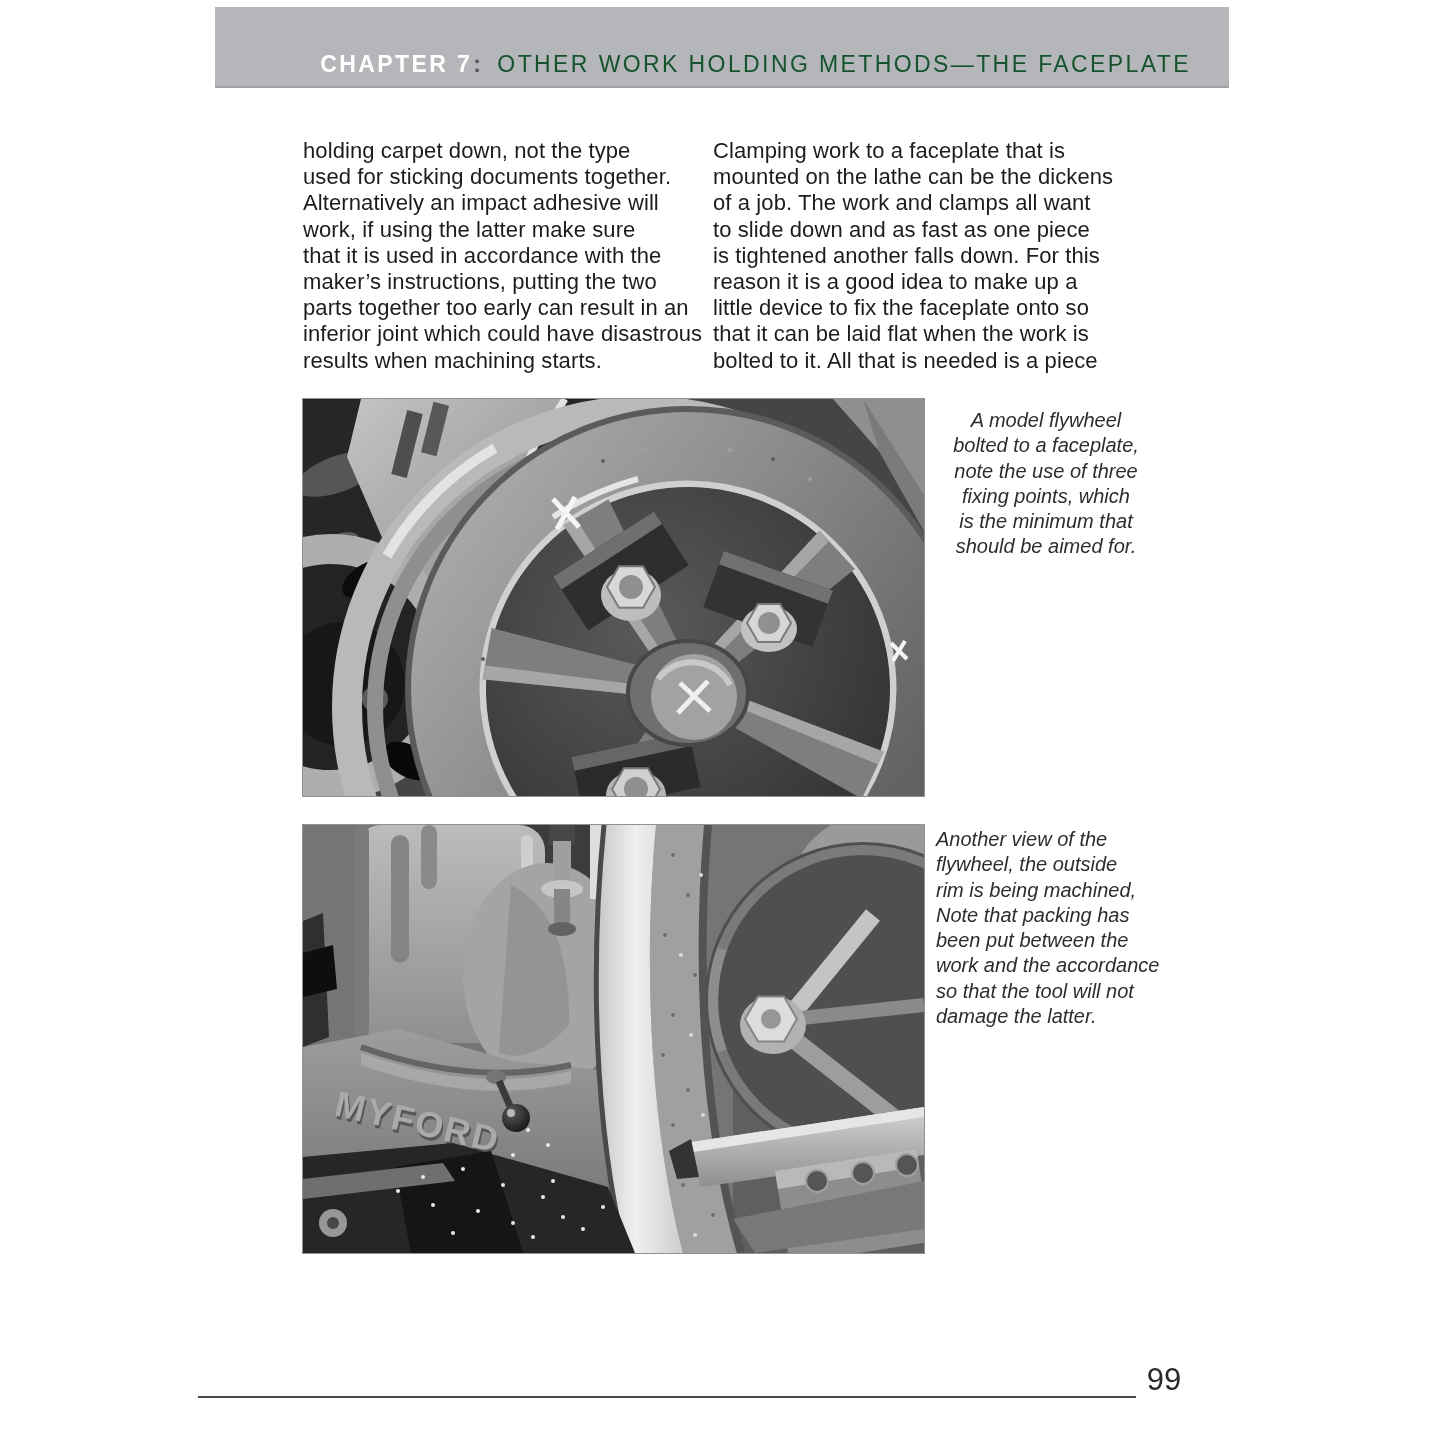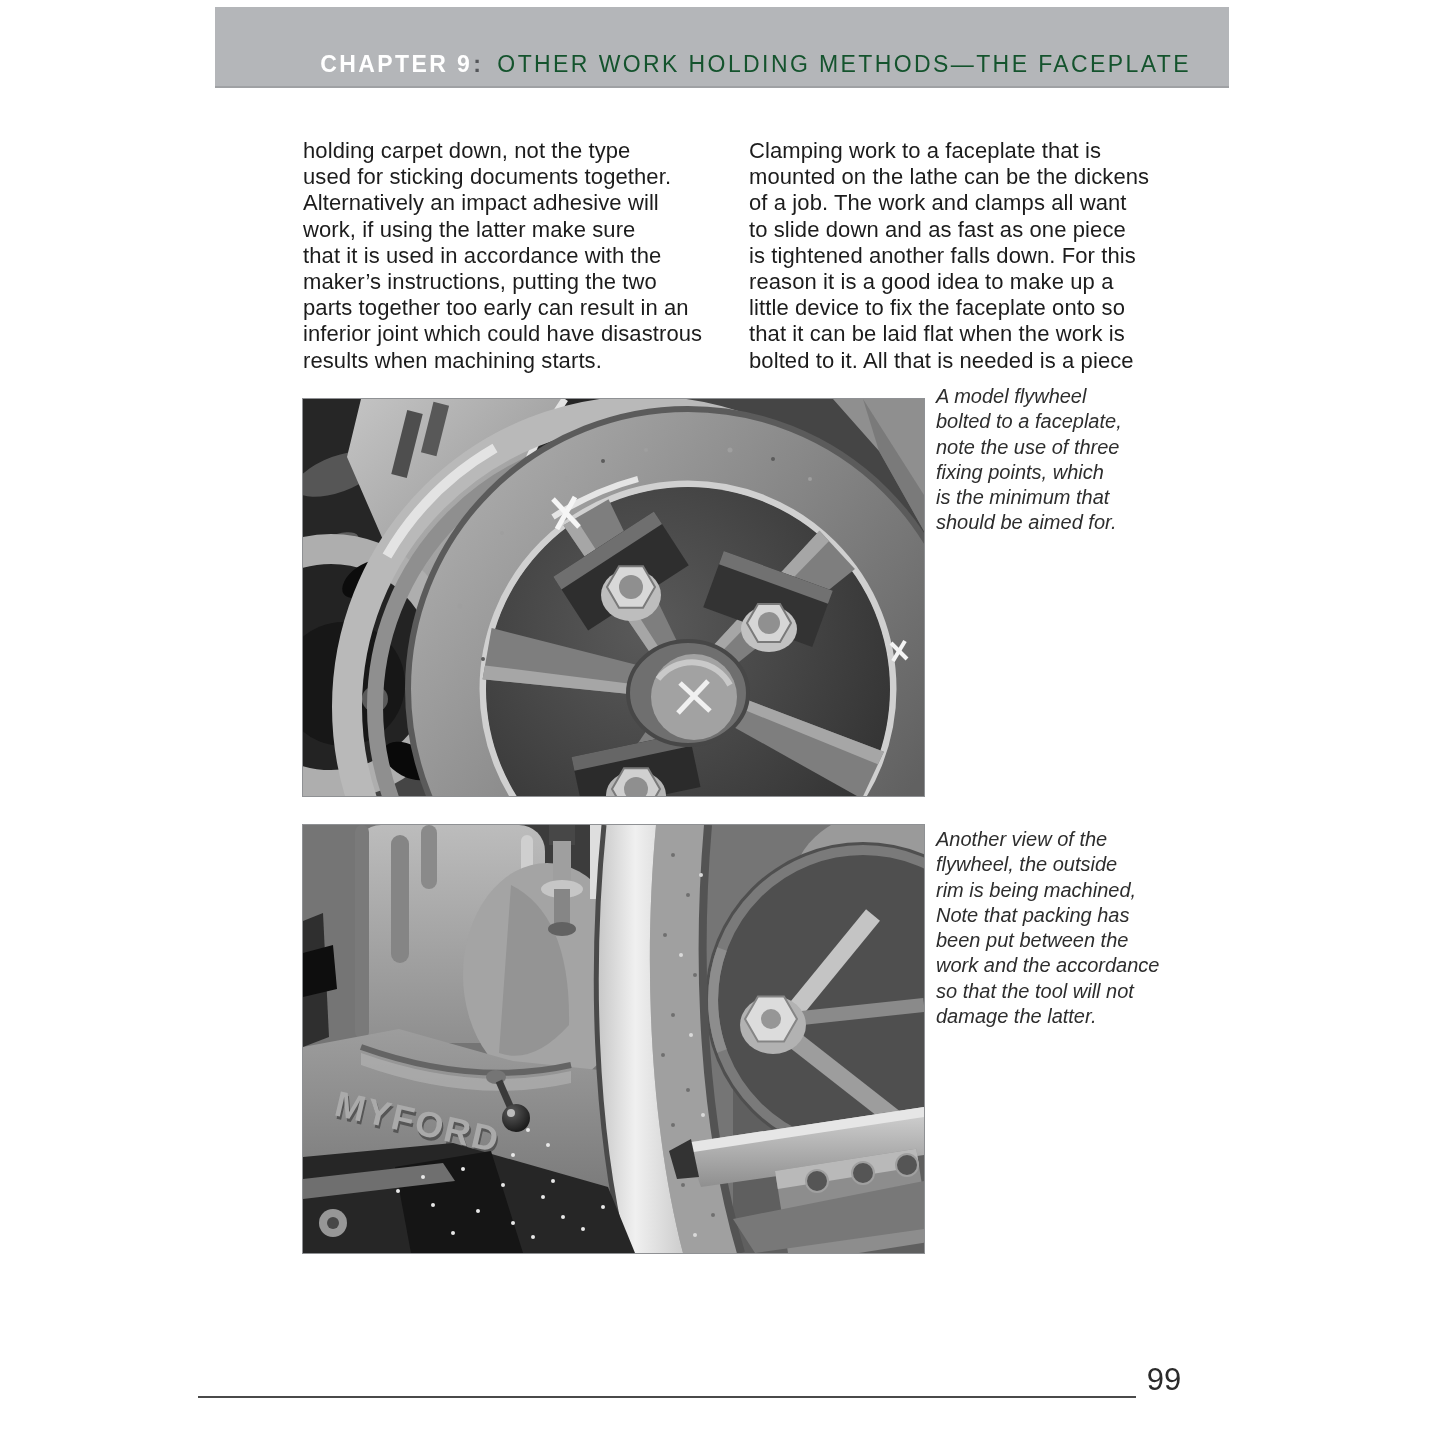--- a/index.html
+++ b/index.html
@@ -16,51 +16,51 @@
   }
   .ch-label{color:#ffffff;font-weight:bold;}
   .ch-colon{color:#54565a;font-weight:bold;margin:0 14px 0 1px;}
   .ch-title{color:#14532d;font-weight:normal;}
   .body-col{
     position:absolute;top:138px;width:432px;
     font-size:22px;line-height:26.2px;color:#1c1c1c;
     white-space:pre;letter-spacing:0.1px;
   }
   .col-left{left:303px;}
-  .col-right{left:749px;}
+  .col-right{left:713px;}
   .photo{
     position:absolute;left:303px;margin:0;padding:0;
     outline:1px solid #8f9194;background:#555;
   }
   .photo1{top:399px;width:621px;height:397px;}
   .photo2{top:825px;width:621px;height:428px;}
   .photo svg{display:block;width:100%;height:100%;}
   .caption{
     position:absolute;left:936px;width:220px;
     font-style:italic;font-size:20px;line-height:25.3px;color:#2d2d2d;
     white-space:pre;
   }
-  .cap1{top:384px;}
+  .cap1{top:408px;text-align:center;}
   .cap2{top:827px;}
   .footer-rule{
     position:absolute;left:198px;top:1396px;width:938px;height:2px;
     background:#4a4a4a;
   }
   .page-number{
     position:absolute;left:1136px;top:1362px;width:56px;text-align:center;
     font-size:31px;color:#2b2b2b;
   }
 </style>
 </head>
 <body>
 
 <div class="page">
 
   <header class="chapter-bar">
-    <span class="ch-label">CHAPTER 9</span>
+    <span class="ch-label">CHAPTER 7</span>
       <span class="ch-colon">:</span>
       <span class="ch-title">OTHER WORK HOLDING METHODS—THE FACEPLATE</span>
   </header>
 
   <div class="body-col col-left">holding carpet down, not the type
 used for sticking documents together.
 Alternatively an impact adhesive will
 work, if using the latter make sure
 that it is used in accordance with the
 maker’s instructions, putting the two

